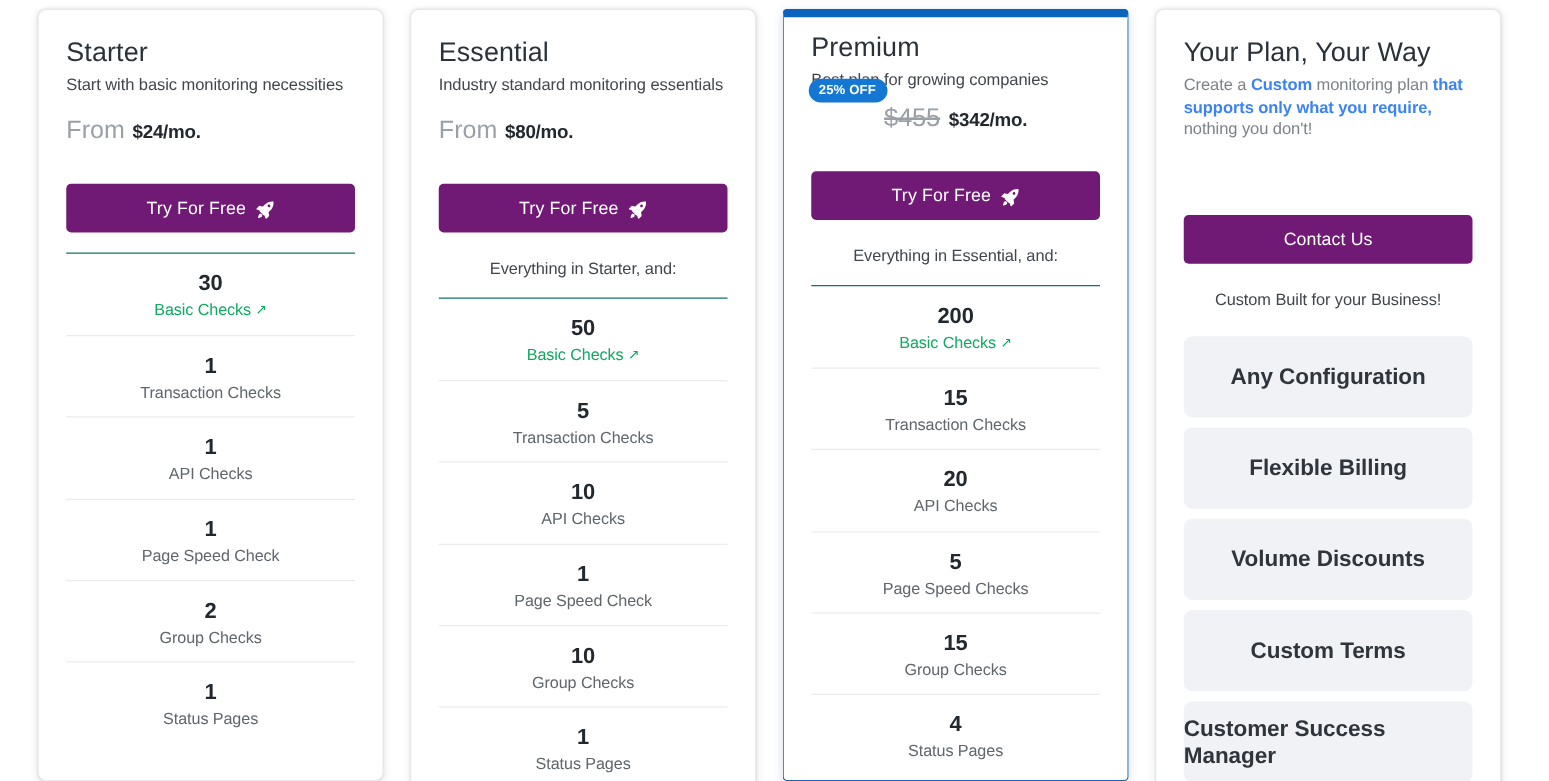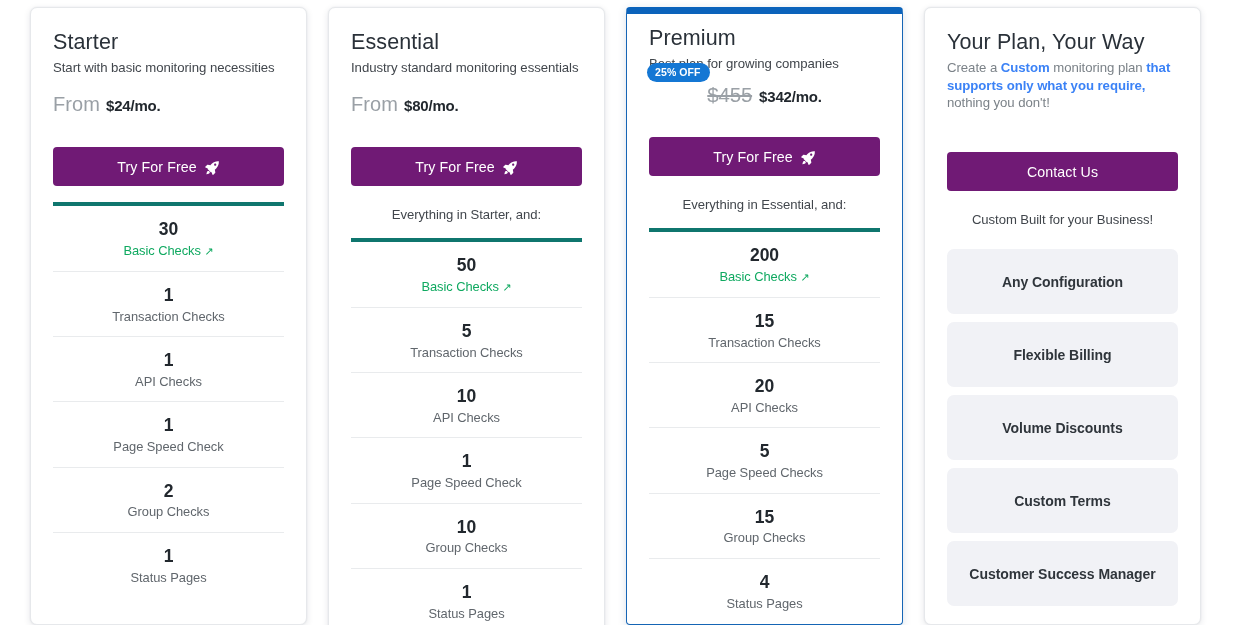--- a/index.html
+++ b/index.html
@@ -131,21 +131,21 @@
     background: #701a75;
     color: #ffffff;
     border: none;
     border-radius: 4px;
     font-family: "Liberation Sans", sans-serif;
     font-size: 14.2px;
     font-weight: 400;
     letter-spacing: 0.1px;
     cursor: pointer;
   }
-  .cta-button.contact { margin-top: 40px; }
+  .cta-button.contact { margin-top: 60px; }
   .rocket-icon {
     display: inline-block;
     width: 16px;
     height: 16px;
     transform: translateY(1px);
   }
 
   
   .sub-note {
     text-align: center;
@@ -156,21 +156,21 @@
   }
 
   
   .feature-list { margin-top: 16px; }
 
   .feature-row {
     text-align: center;
     padding: 13px 0 11px 0;
     border-top: 1px solid #e9ebed;
   }
-  .feature-row:first-child { border-top: 4px solid #0f766e; }
+  .feature-row:first-child { border-top: 1px solid #0f766e; }
 
   .feature-value {
     font-size: 17.5px;
     font-weight: 700;
     color: #22282e;
     line-height: 1.25;
     letter-spacing: -0.1px;
   }
   .feature-label {
     font-size: 12.9px;
@@ -192,21 +192,21 @@
   
   .pill-list { margin-top: 22px; }
   .pill {
     display: flex;
     align-items: center;
     justify-content: center;
     height: 65px;
     margin-bottom: 8px;
     background: #f1f2f6;
     border-radius: 7px;
-    font-size: 14px;
+    font-size: 18px;
     font-weight: 700;
     color: #2f353b;
     letter-spacing: -0.05px;
     cursor: pointer;
   }
 </style>
 </head>
 <body>
 
 <div class="pricing-grid" id="grid">

